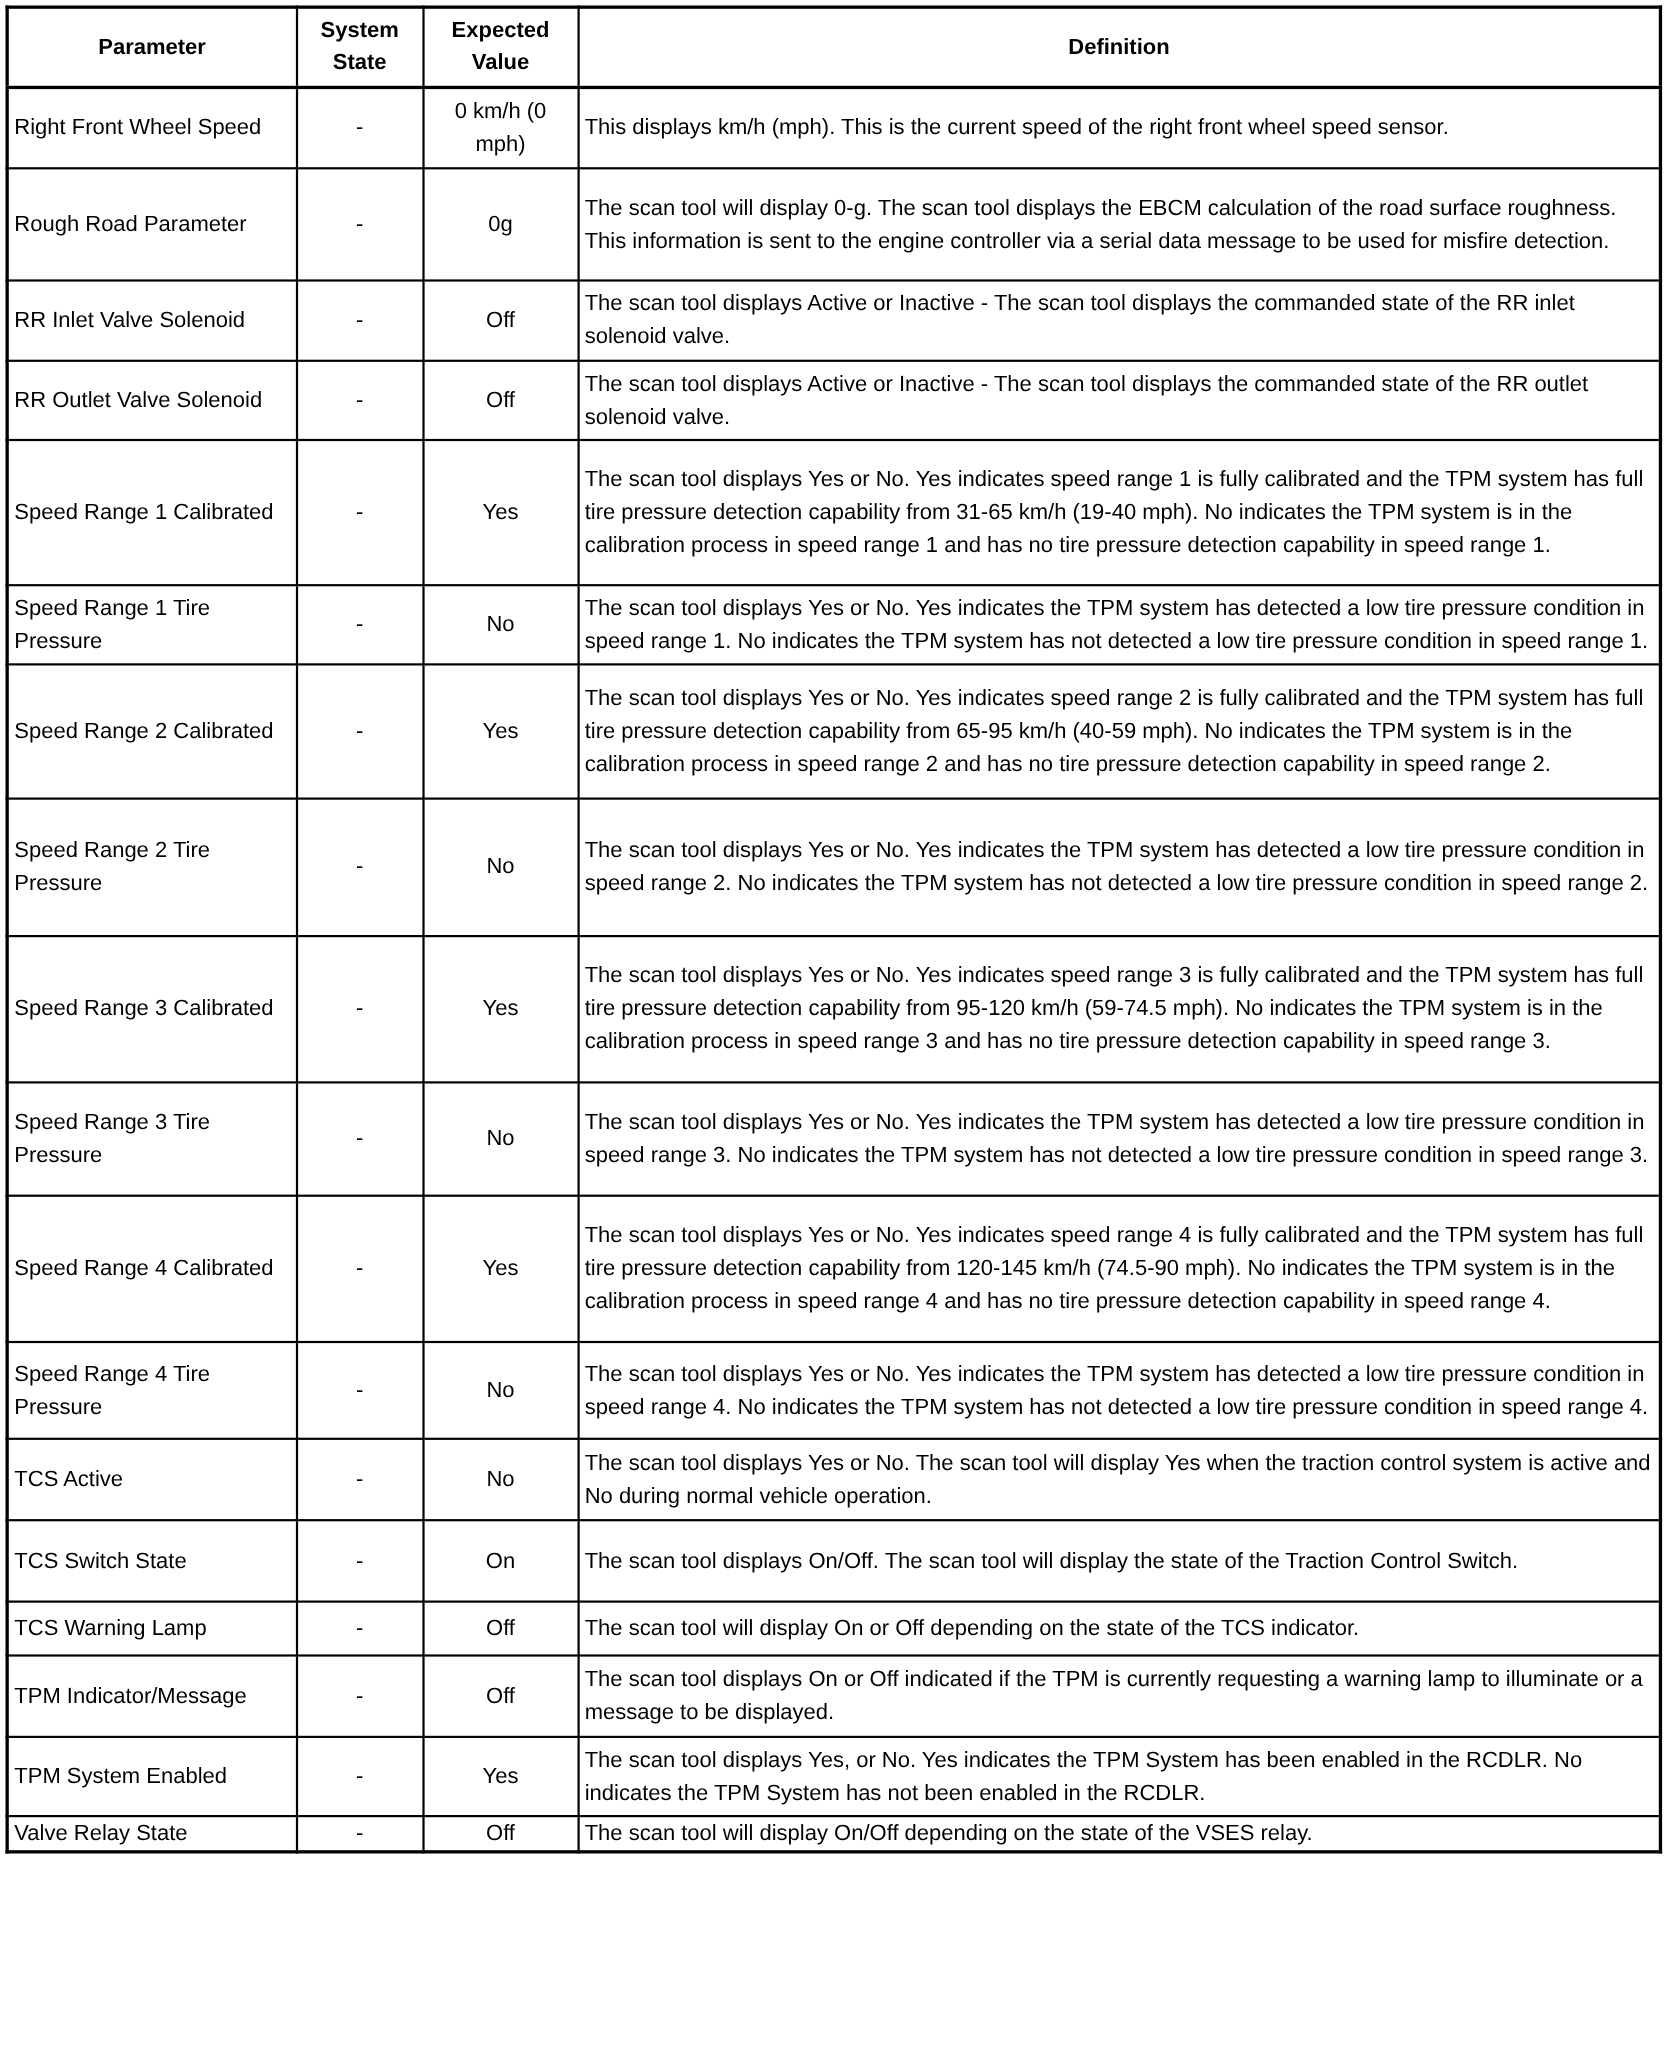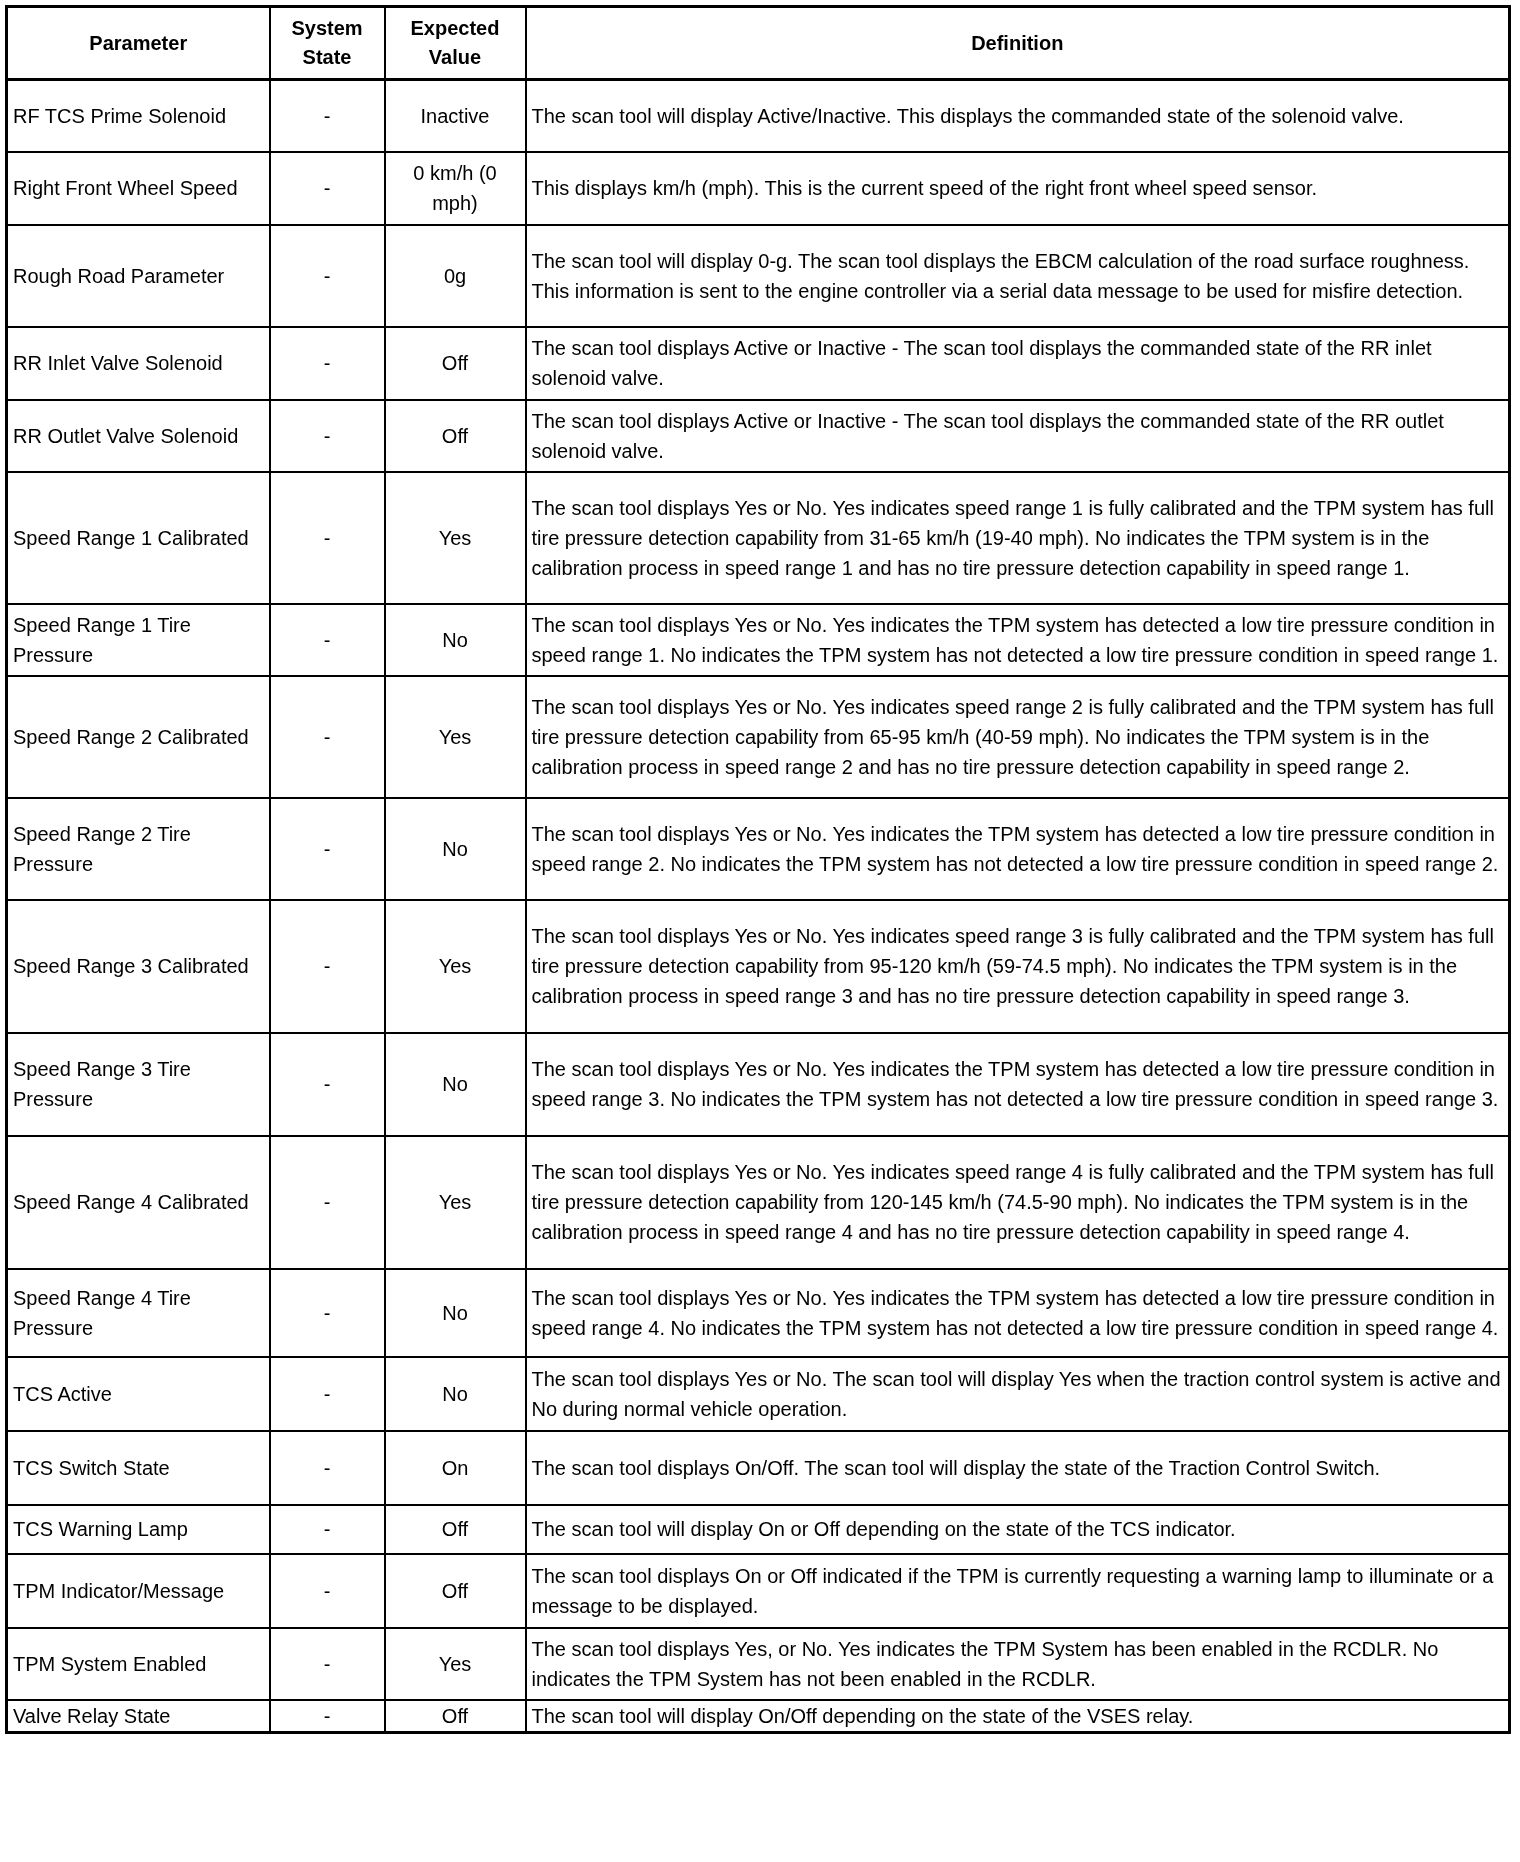--- a/index.html
+++ b/index.html
@@ -39,26 +39,20 @@
   </colgroup>
   <thead>
     <tr>
       <th>Parameter</th>
       <th>System State</th>
       <th>Expected Value</th>
       <th>Definition</th>
     </tr>
   </thead>
   <tbody id="table-body">
-      <tr style="height: 72px;">
-    <td class="param">RF TCS Prime Solenoid</td>
-    <td class="state">-</td>
-    <td class="value">Inactive</td>
-    <td class="def">The scan tool will display Active/Inactive. This displays the commanded state of the solenoid valve.</td>
-  </tr>
       <tr style="height: 73px;">
     <td class="param">Right Front Wheel Speed</td>
     <td class="state">-</td>
     <td class="value">0 km/h (0 mph)</td>
     <td class="def">This displays km/h (mph). This is the current speed of the right front wheel speed sensor.</td>
   </tr>
       <tr style="height: 102px;">
     <td class="param">Rough Road Parameter</td>
     <td class="state">-</td>
     <td class="value">0g</td>
@@ -87,21 +81,21 @@
     <td class="state">-</td>
     <td class="value">No</td>
     <td class="def">The scan tool displays Yes or No. Yes indicates the TPM system has detected a low tire pressure condition in speed range 1. No indicates the TPM system has not detected a low tire pressure condition in speed range 1.</td>
   </tr>
       <tr style="height: 122px;">
     <td class="param">Speed Range 2 Calibrated</td>
     <td class="state">-</td>
     <td class="value">Yes</td>
     <td class="def">The scan tool displays Yes or No. Yes indicates speed range 2 is fully calibrated and the TPM system has full tire pressure detection capability from 65-95 km/h (40-59 mph). No indicates the TPM system is in the calibration process in speed range 2 and has no tire pressure detection capability in speed range 2.</td>
   </tr>
-      <tr style="height: 102px; margin-left: 28px;">
+      <tr style="height: 125px; margin-left: 28px;">
     <td class="param">Speed Range 2 Tire Pressure</td>
     <td class="state">-</td>
     <td class="value">No</td>
     <td class="def">The scan tool displays Yes or No. Yes indicates the TPM system has detected a low tire pressure condition in speed range 2. No indicates the TPM system has not detected a low tire pressure condition in speed range 2.</td>
   </tr>
       <tr style="height: 133px;">
     <td class="param">Speed Range 3 Calibrated</td>
     <td class="state">-</td>
     <td class="value">Yes</td>
     <td class="def">The scan tool displays Yes or No. Yes indicates speed range 3 is fully calibrated and the TPM system has full tire pressure detection capability from 95-120 km/h (59-74.5 mph). No indicates the TPM system is in the calibration process in speed range 3 and has no tire pressure detection capability in speed range 3.</td>

